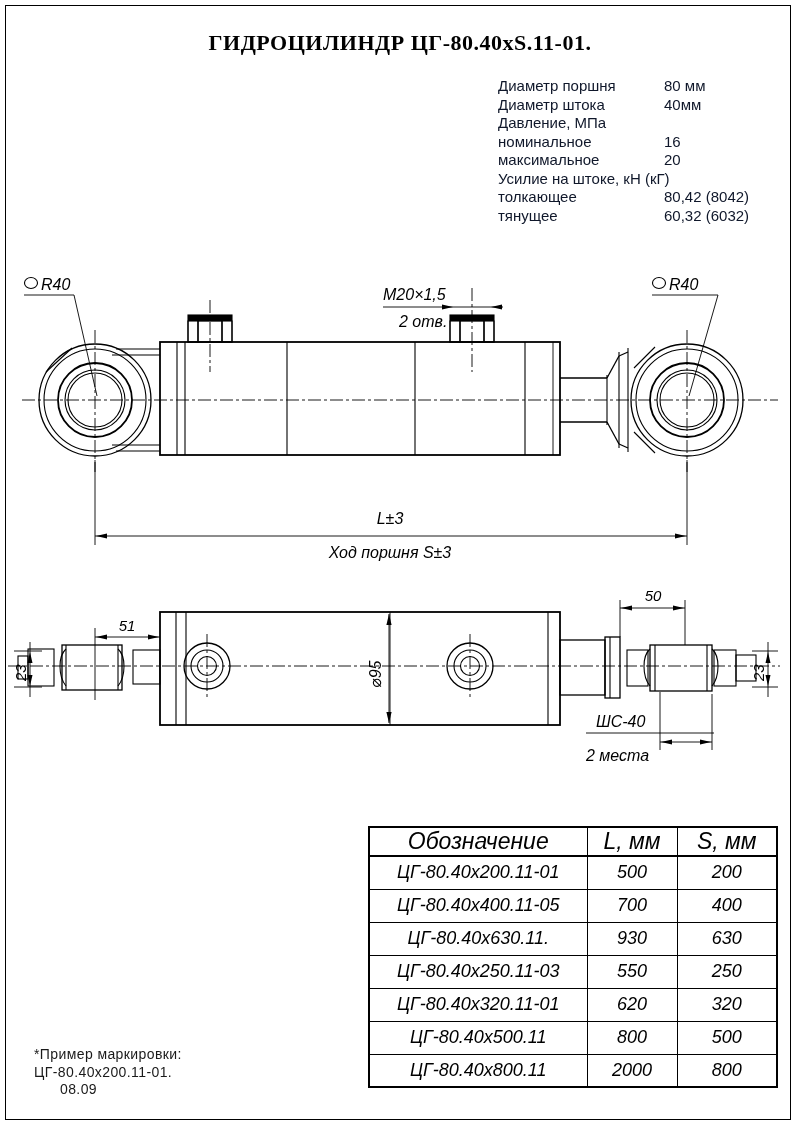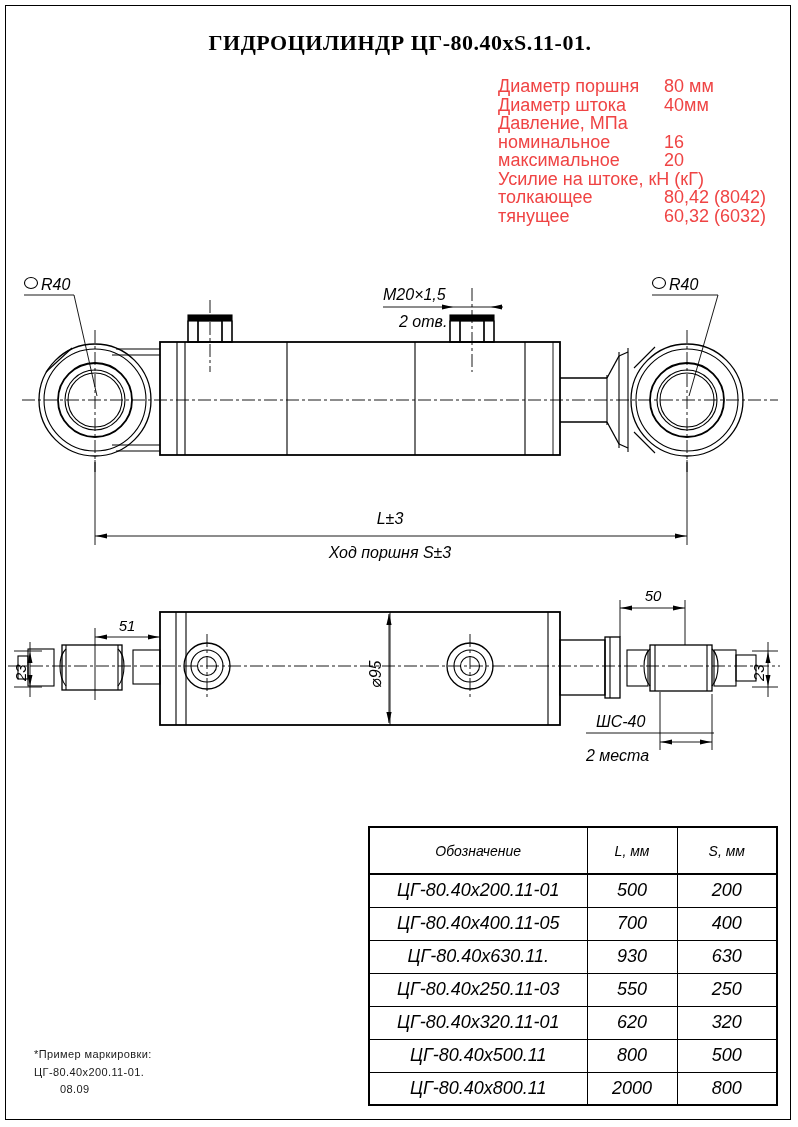--- a/index.html
+++ b/index.html
@@ -13,45 +13,45 @@
     position:absolute; left:5px; top:5px; width:786px; height:1115px;
     border:1.8px solid #000;
   }
   .title {
     position:absolute; left:40px; top:30px; width:720px;
     text-align:center;
     font-family:"Liberation Serif", serif;
     font-size:22px; font-weight:bold; letter-spacing:0.5px;
     white-space:nowrap;
   }
-  .specs { position:absolute; left:498px; top:77px; font-size:18px; line-height:18.5px; color:#ef4444; }
+  .specs { position:absolute; left:498px; top:77px; font-size:15px; line-height:18.5px; color:#0f172a; }
   .spec-row { display:flex; white-space:nowrap; }
   .spec-label { width:166px; flex:0 0 auto; }
   .spec-value { flex:0 0 auto; }
   svg.draw { position:absolute; left:0; top:0; }
   .ct { stroke:#000; fill:none; stroke-width:1.8; }
   .md { stroke:#000; fill:none; stroke-width:1.3; }
   .ln { stroke:#000; fill:none; stroke-width:1.1; }
   .tn { stroke:#000; fill:none; stroke-width:0.9; }
   .cl { stroke:#000; fill:none; stroke-width:0.9; stroke-dasharray:13 3 3 3; }
   .ar { fill:#000; stroke:none; }
   .dtext { font-family:"Liberation Sans","DejaVu Sans",sans-serif; font-style:italic; font-size:16px; fill:#000; }
   .dtext-s { font-family:"Liberation Sans","DejaVu Sans",sans-serif; font-style:italic; font-size:15px; fill:#000; }
   .size-table {
     position:absolute; left:368px; top:826px; width:408px;
     border-collapse:collapse; table-layout:fixed;
     font-family:"Liberation Sans", sans-serif; font-style:italic;
     font-size:18px; text-align:center;
   }
   .size-table th, .size-table td { border:1.7px solid #000; padding:0; font-weight:normal; white-space:nowrap; }
   .size-table { border:2.4px solid #000; }
-  .size-table thead th { height:47px; font-size:14px; border-bottom:2.4px solid #000; }
+  .size-table thead th { height:29px; font-size:23px; border-bottom:2.4px solid #000; }
   .size-table tbody td { height:33px; }
   .col-0 { width:218px; } .col-1 { width:90px; } .col-2 { width:100px; }
-  .footnote { position:absolute; left:34px; top:1046px; font-size:11px; line-height:17.5px; letter-spacing:0.4px; color:#1a1a1a; }
+  .footnote { position:absolute; left:34px; top:1046px; font-size:14px; line-height:17.5px; letter-spacing:0.4px; color:#1a1a1a; }
   .footnote .indent { padding-left:26px; }
 </style>
 </head>
 <body>
 
 <div class="page">
   <div class="sheet-border"></div>
 
   <div class="title">ГИДРОЦИЛИНДР ЦГ-80.40xS.11-01.</div>
 

